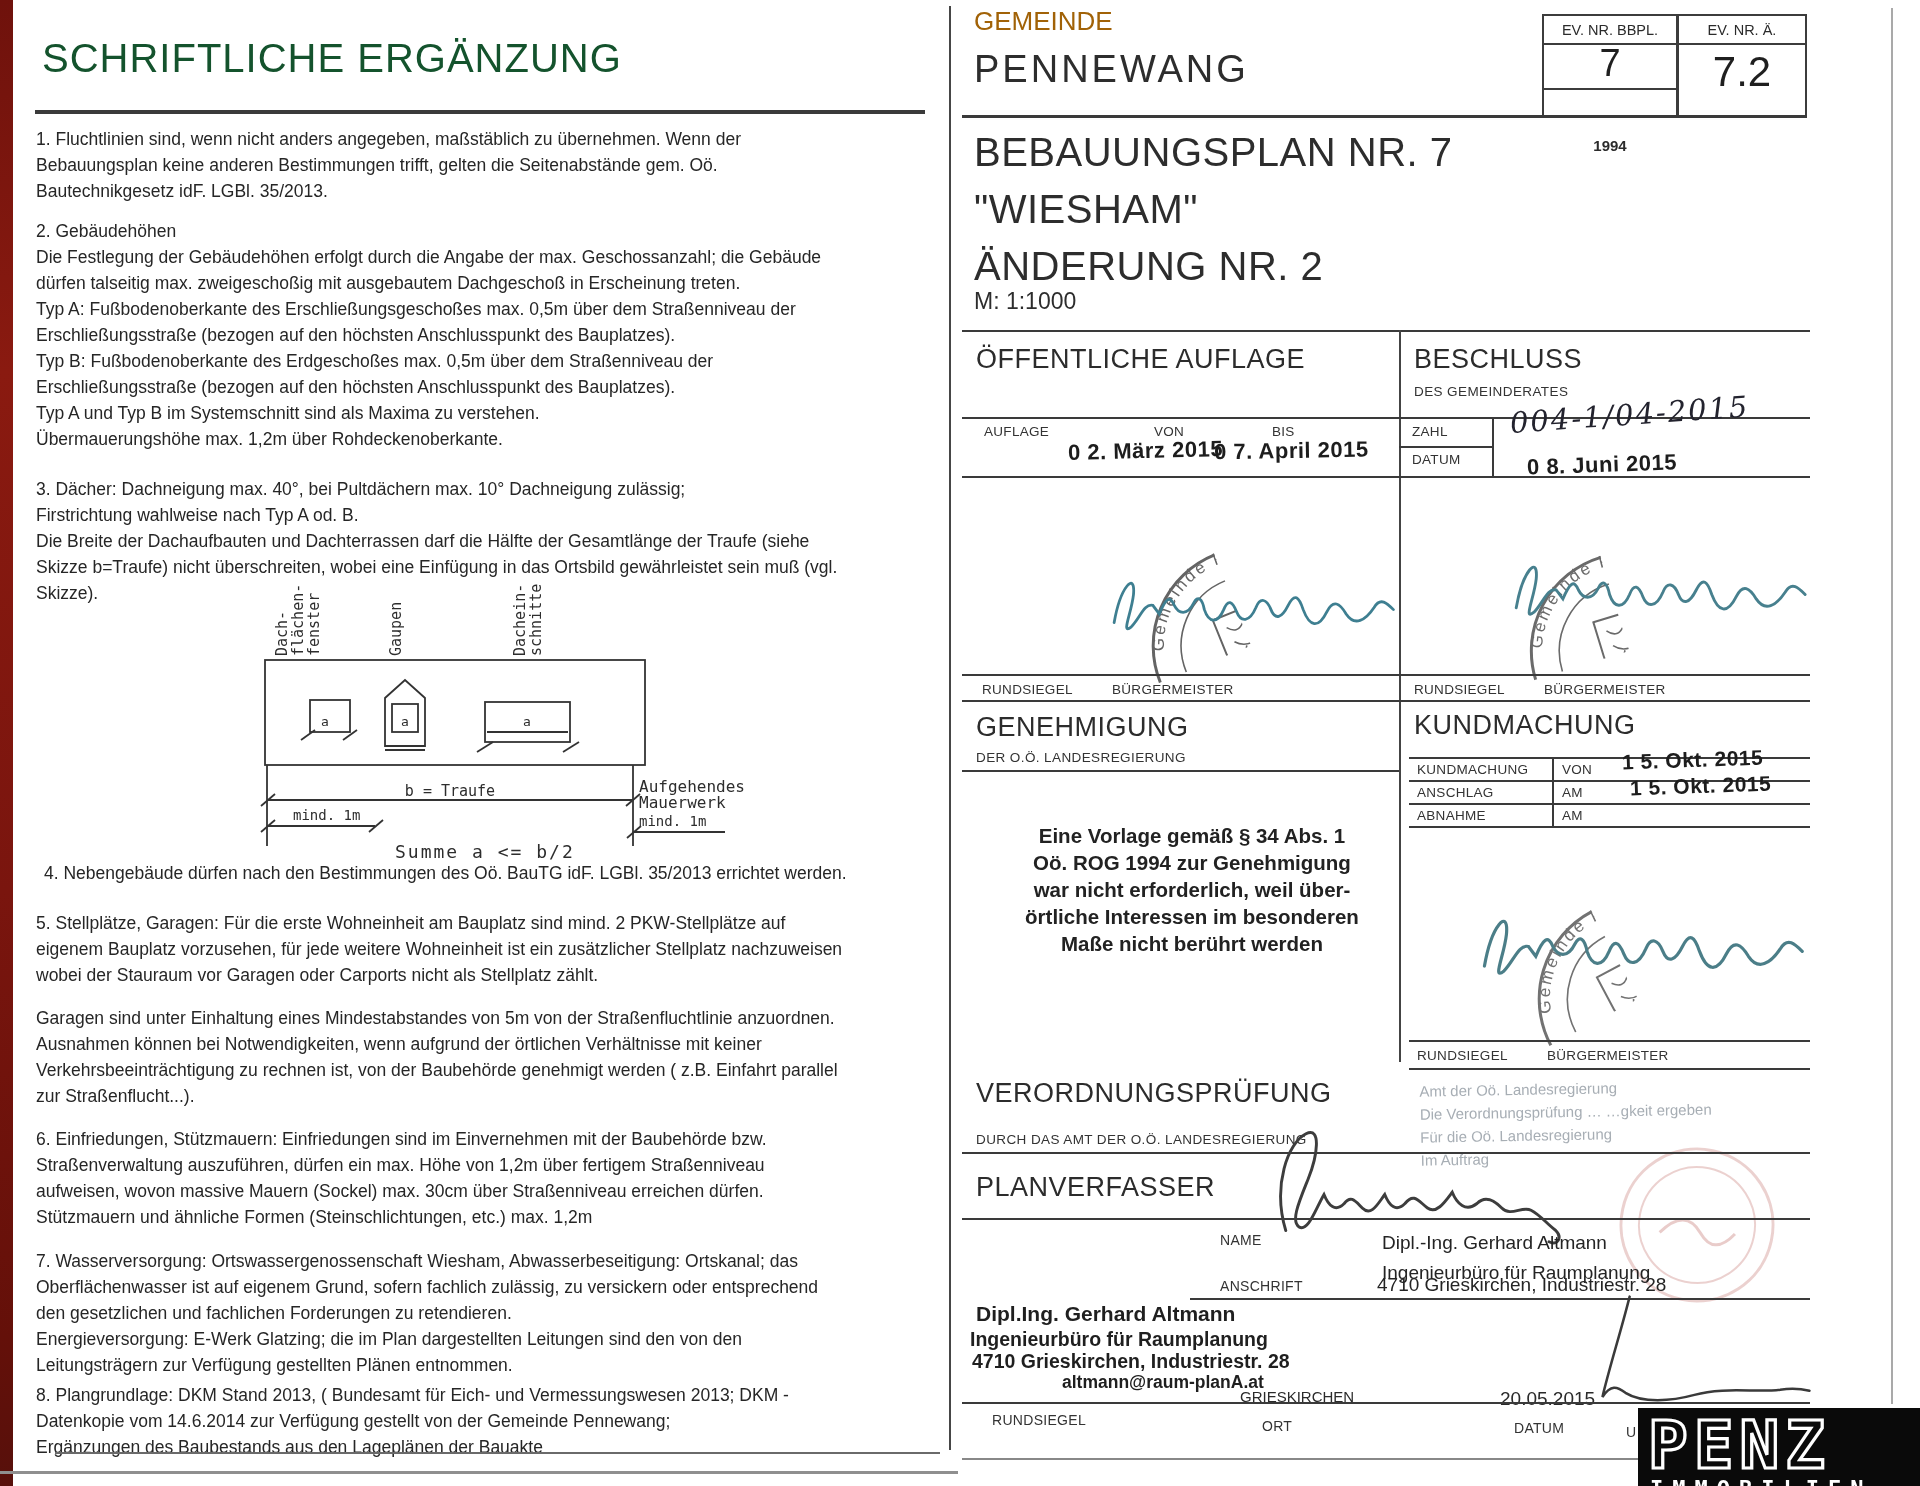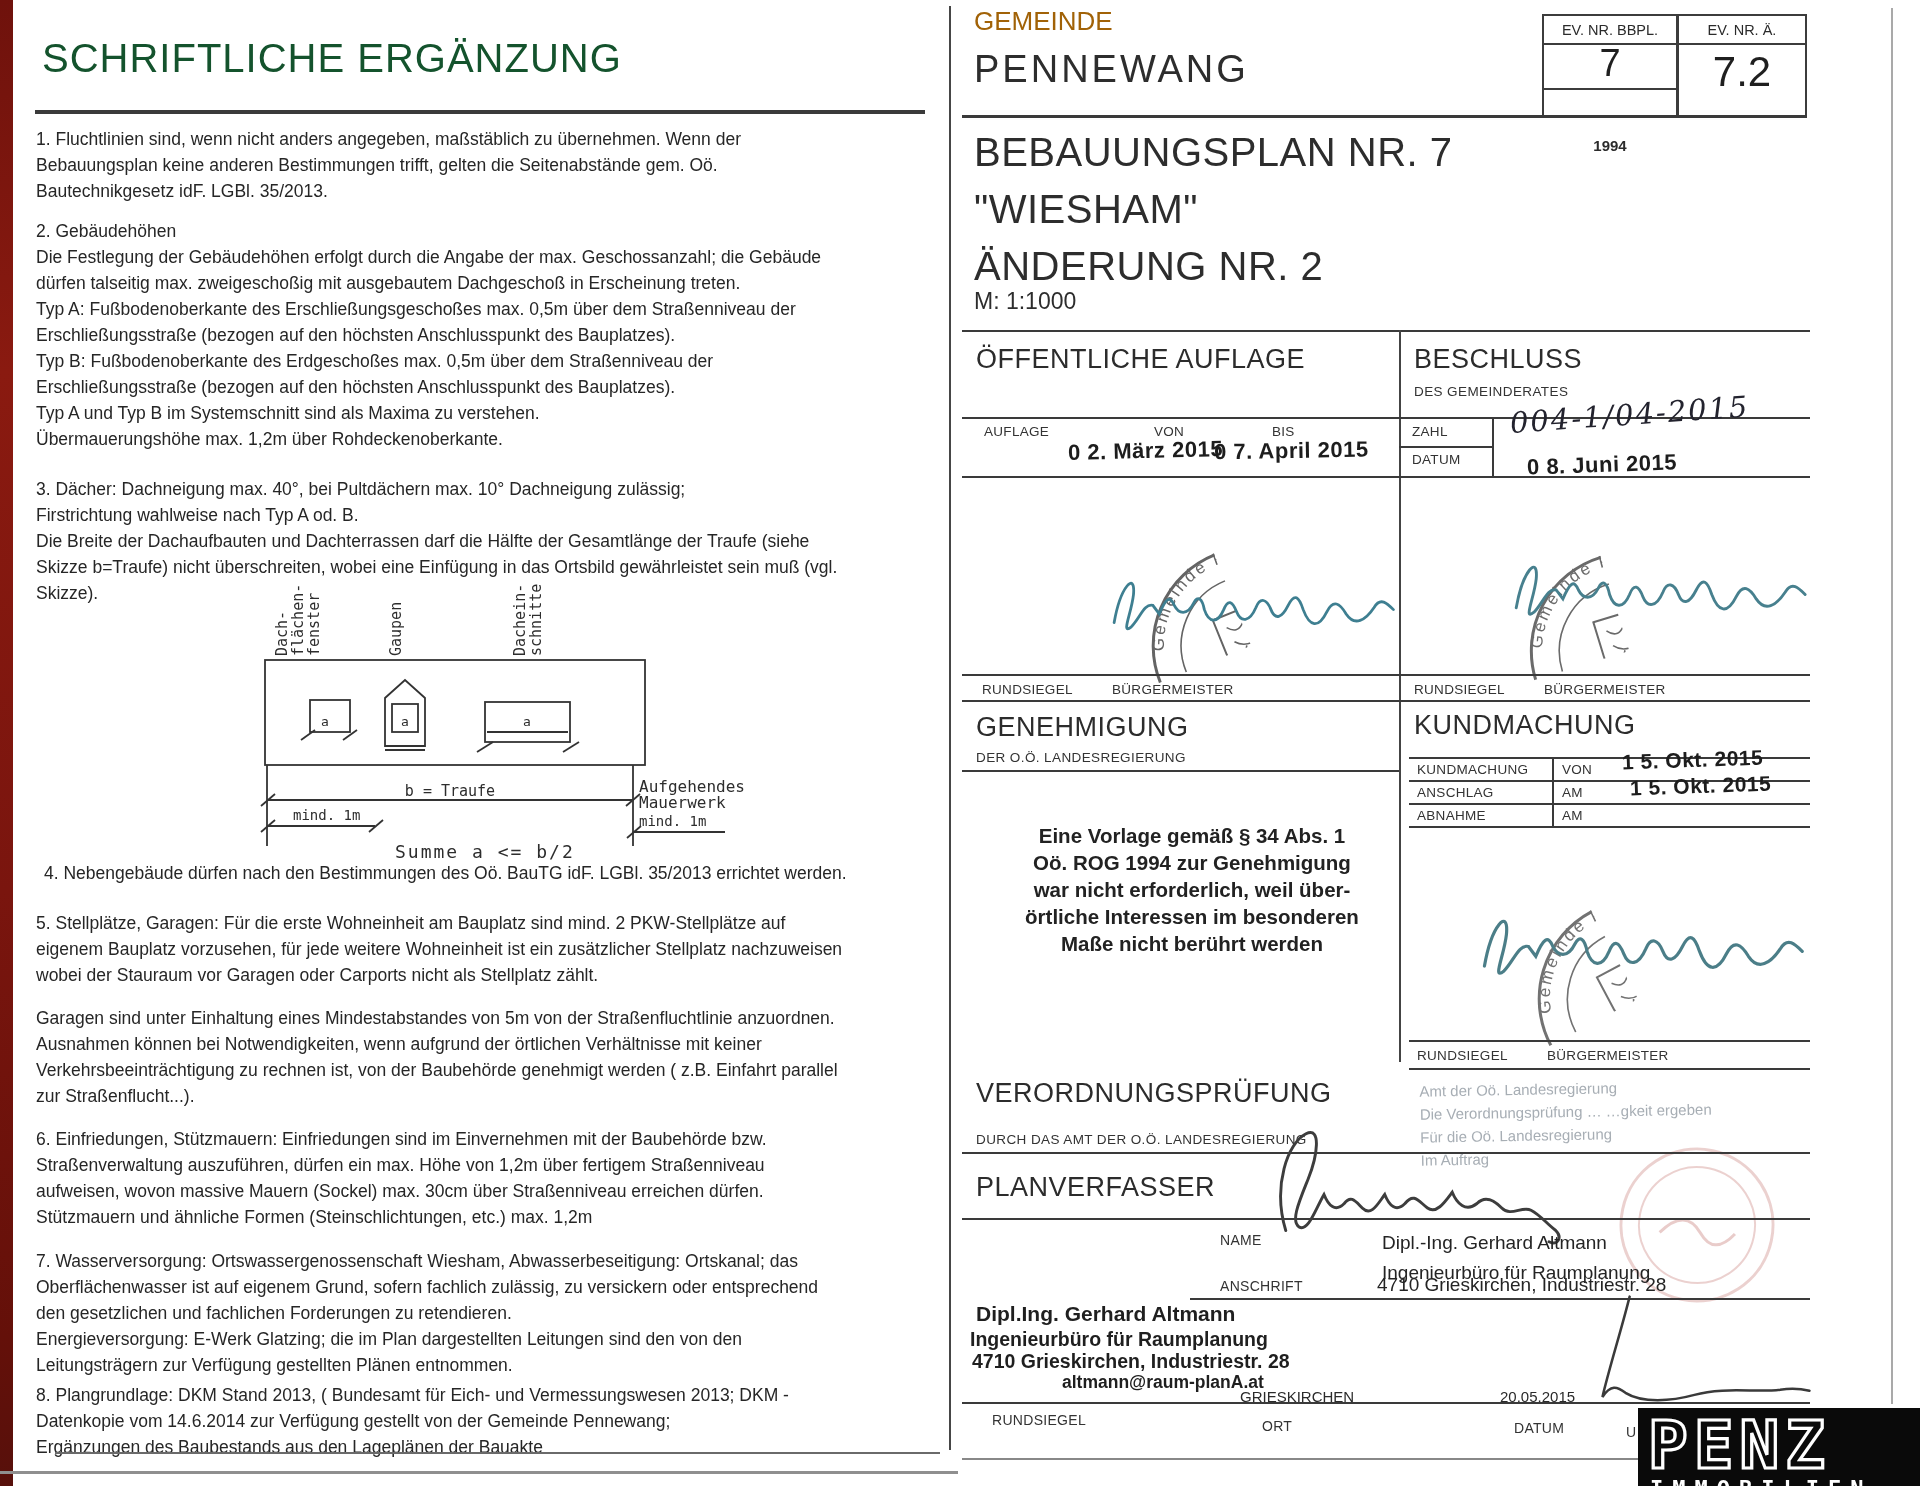--- a/index.html
+++ b/index.html
@@ -253,21 +253,21 @@
 Ingenieurbüro für Raumplanung</div>
     <div class="abs lbl" style="left:258px;top:1278px;font-size:14px;">ANSCHRIFT</div>
     <div class="abs" style="left:415px;top:1274px;font-size:19px;color:#242424;">4710 Grieskirchen, Industriestr. 28</div>
     <div class="hl" style="left:228px;top:1298px;width:620px;height:2.4px;"></div>
 
     <div class="abs boldblk" style="left:14px;top:1302px;font-size:21px;">Dipl.Ing. Gerhard Altmann</div>
     <div class="abs boldblk" style="left:8px;top:1328px;font-size:19.5px;">Ingenieurbüro für Raumplanung</div>
     <div class="abs boldblk" style="left:10px;top:1350px;font-size:19.5px;">4710 Grieskirchen, Industriestr. 28</div>
     <div class="abs boldblk" style="left:100px;top:1372px;font-size:17.5px;">altmann@raum-planA.at</div>
     <div class="abs" style="left:262px;top:1388px;font-size:15px;color:#2a2a2a;margin-left:16px;">GRIESKIRCHEN</div>
-    <div class="abs" style="left:538px;top:1388px;font-size:15px;color:#2a2a2a;">20.05.2015</div>
+    <div class="abs" style="left:538px;top:1388px;font-size:19px;color:#2a2a2a;">20.05.2015</div>
 
     <svg class="abs" style="left:630px;top:1292px;" width="230" height="118" viewBox="0 0 220 112">
       <path d="M36,4 C28,36 16,74 10,100 C18,88 24,90 32,96 C48,106 76,104 98,98 C126,90 158,96 180,93 C192,91 200,92 208,94" fill="none" stroke="#3a3a3a" stroke-width="2.4" stroke-linecap="round"></path>
     </svg>
 
     <div class="hl" style="left:0;top:1402px;width:848px;height:2.2px;"></div>
     <div class="abs lbl" style="left:30px;top:1412px;font-size:14px;">RUNDSIEGEL</div>
     <div class="abs lbl" style="left:300px;top:1418px;font-size:14px;">ORT</div>
     <div class="abs lbl" style="left:552px;top:1420px;font-size:14px;">DATUM</div>
     <div class="abs lbl" style="left:664px;top:1424px;font-size:14px;">U</div>

